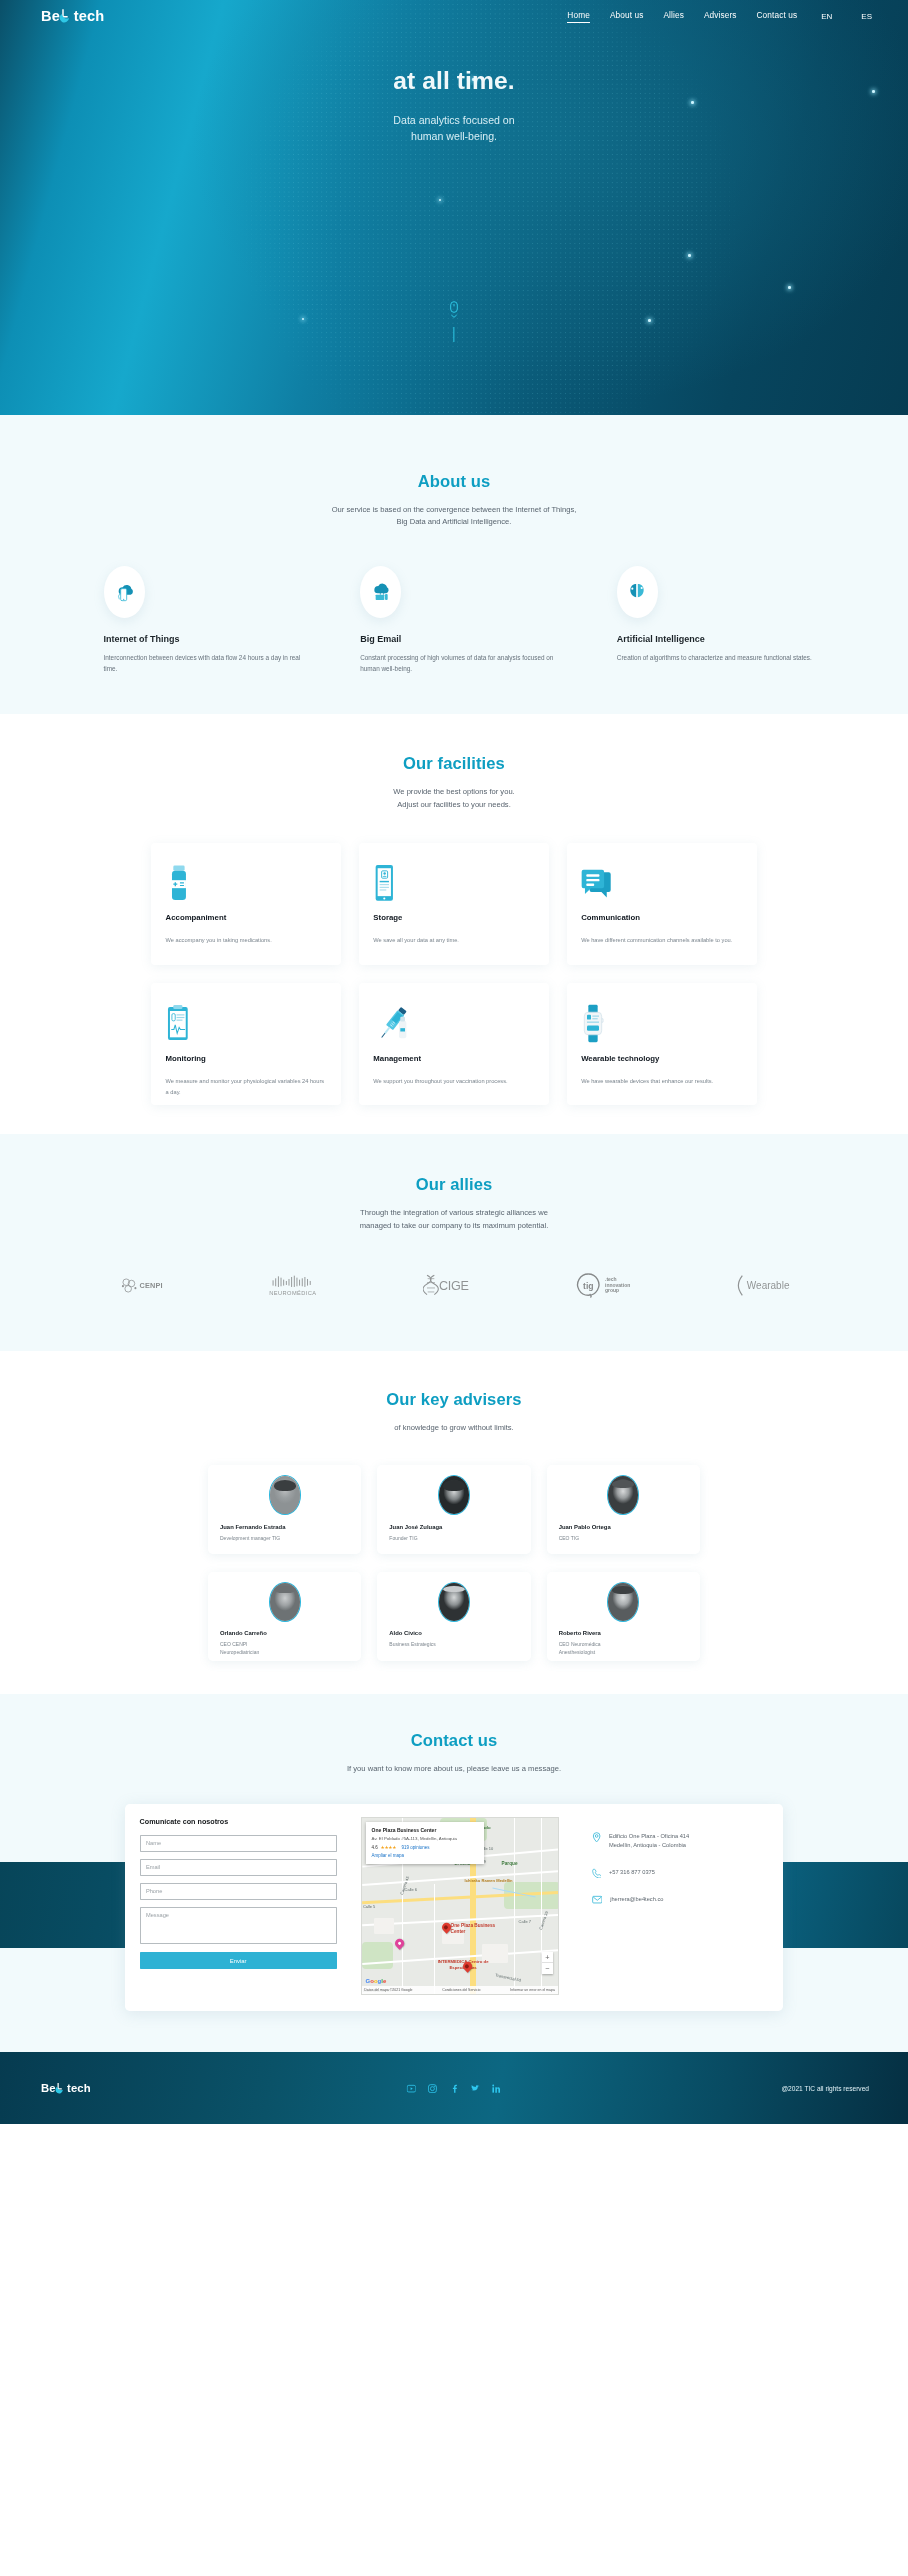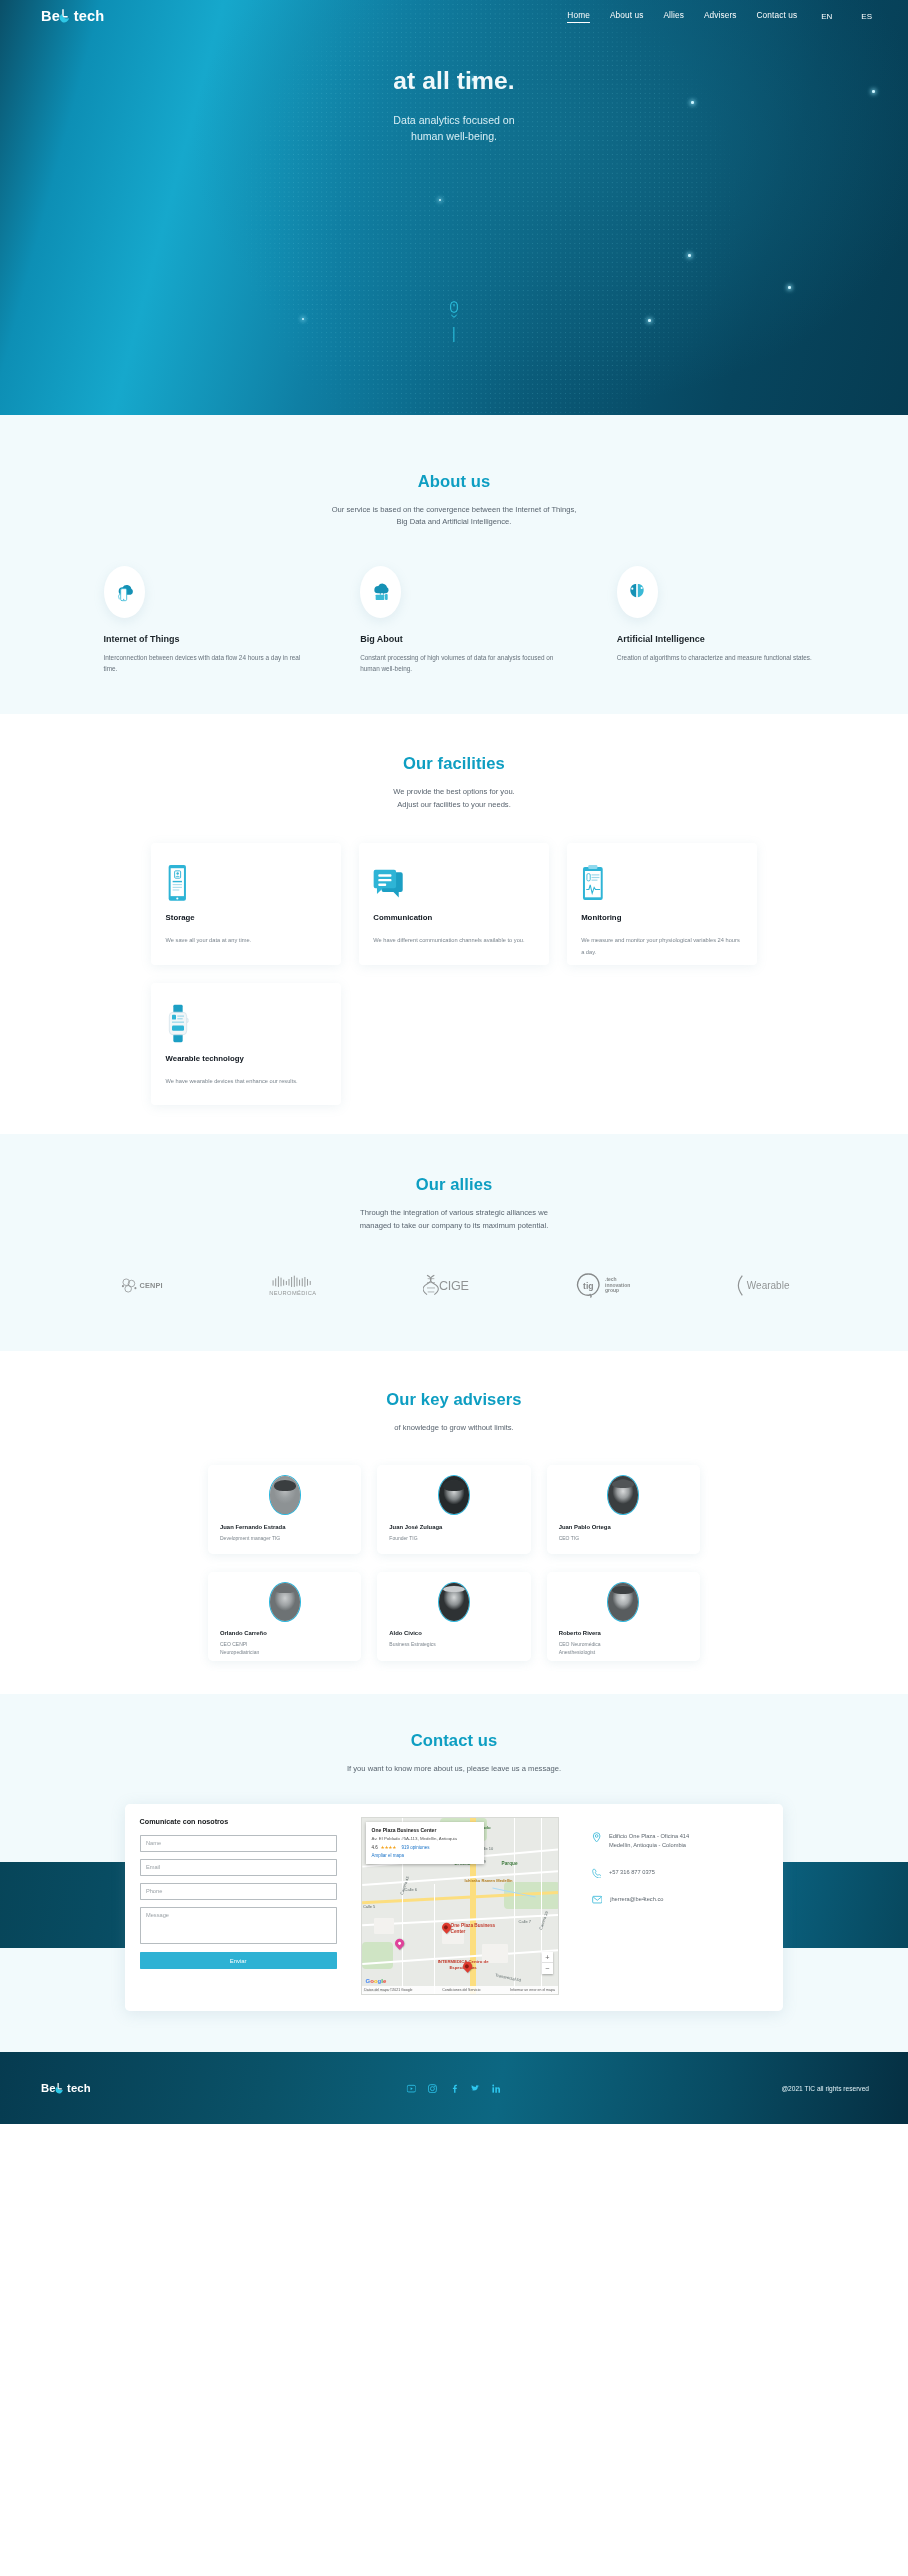--- a/index.html
+++ b/index.html
@@ -353,21 +353,21 @@
 
     <div class="about-card">
       <div class="ico-bubble">
         <svg width="24" height="24" viewBox="0 0 36 36">
           <path d="M8 15 a6 6 0 0 1 6-6 a7 7 0 0 1 13 2 a5 5 0 0 1 -1 9 h-13 a5 5 0 0 1 -5 -5z" fill="#1591b5"></path>
           <rect x="10" y="22" width="13" height="8" rx="1" fill="#3ab9d6"></rect>
           <rect x="24" y="21" width="4" height="9" rx="1.5" fill="#3ab9d6"></rect>
           <path d="M17 19 v3 M22 19 v3" stroke="#1591b5" stroke-width="1.2"></path>
         </svg>
       </div>
-      <h3>Big About</h3>
+      <h3>Big Email</h3>
       <p>Constant processing of high volumes of data for analysis focused on human well-being.</p>
     </div>
 
     <div class="about-card">
       <div class="ico-bubble">
         <svg width="24" height="24" viewBox="0 0 36 36">
           <path d="M17 6 c-6 0 -9 4 -9 9 c0 6 4 10 9 11z" fill="#1591b5"></path>
           <path d="M19 6 c6 0 9 4 9 9 c0 6 -4 10 -9 11z" fill="#3ab9d6"></path>
           <path d="M18 5 v22" stroke="#fff" stroke-width="1.4"></path>
           <circle cx="25" cy="12" r="1.6" fill="#fff"></circle>
@@ -384,20 +384,33 @@
   <h2 class="sec-title">Our facilities</h2>
   <div class="sec-sub">
     <div>We provide the best options for you.</div>
     <div>Adjust our facilities to your needs.</div>
   </div>
 
   <div style="position:relative">
     <div class="fac-band" style="top:100px"></div>
     <div class="fac-grid">
 
+      <div class="fac-card">
+        <div class="fac-ico">
+          <svg width="26.6" height="39" viewBox="0 0 40 58">
+            <rect x="11" y="2" width="17" height="8" rx="2" fill="#8fd9ee"></rect>
+            <rect x="9" y="10" width="21" height="44" rx="5" fill="#2eb4d6"></rect>
+            <rect x="9" y="24" width="21" height="12" fill="#fff"></rect>
+            <path d="M14 27 v6 M11 30 h6" stroke="#2eb4d6" stroke-width="2"></path>
+            <path d="M21 28 h6 M21 32 h6" stroke="#2eb4d6" stroke-width="1.7"></path>
+          </svg>
+        </div>
+        <h4>Accompaniment</h4>
+        <p>We accompany you in taking medications.</p>
+      </div>
 
       <div class="fac-card">
         <div class="fac-ico">
           <svg width="22.6" height="39" viewBox="0 0 34 58">
             <rect x="4" y="1" width="26" height="54" rx="3" fill="#2eb4d6"></rect>
             <rect x="7" y="6" width="20" height="42" fill="#fff"></rect>
             <rect x="13" y="10" width="9" height="11" rx="1.5" fill="none" stroke="#2eb4d6" stroke-width="1.4"></rect>
             <circle cx="17.5" cy="14" r="1.8" fill="#2eb4d6"></circle>
             <path d="M14 19 q3.5 -3 7 0" fill="#2eb4d6"></path>
             <rect x="10" y="25" width="14" height="2.2" fill="#2eb4d6"></rect>
@@ -435,20 +448,39 @@
             <rect x="16" y="15" width="12" height="1.8" fill="#9dd8ea"></rect>
             <rect x="16" y="19" width="12" height="1.8" fill="#9dd8ea"></rect>
             <rect x="16" y="23" width="9" height="1.8" fill="#9dd8ea"></rect>
             <path d="M8 38 l4 0 l2 -7 l3 13 l3 -9 l2 3 h7" fill="none" stroke="#2eb4d6" stroke-width="1.6"></path>
           </svg>
         </div>
         <h4>Monitoring</h4>
         <p>We measure and monitor your physiological variables 24 hours a day.</p>
       </div>
 
+      <div class="fac-card">
+        <div class="fac-ico">
+          <svg width="40" height="39" viewBox="0 0 60 58">
+            <g transform="rotate(38 30 29)">
+              <rect x="24" y="2" width="11" height="7" rx="1.5" fill="#1c5f86"></rect>
+              <rect x="23" y="9" width="13" height="28" rx="1.5" fill="#53c7e4"></rect>
+              <rect x="25" y="11" width="9" height="15" fill="#2eb4d6"></rect>
+              <path d="M28 27 h4 M28 30 h4 M28 33 h4" stroke="#fff" stroke-width="1"></path>
+              <rect x="28" y="37" width="3" height="11" fill="#b9e7f4"></rect>
+              <path d="M29.5 48 l0 8" stroke="#1c5f86" stroke-width="1.6"></path>
+            </g>
+            <rect x="39" y="25" width="11" height="26" rx="3" fill="#eef4f7"></rect>
+            <rect x="41" y="19" width="7" height="7" rx="1.5" fill="#cfe4ed"></rect>
+            <rect x="41" y="36" width="7" height="5" fill="#2eb4d6"></rect>
+          </svg>
+        </div>
+        <h4>Management</h4>
+        <p>We support you throughout your vaccination process.</p>
+      </div>
 
       <div class="fac-card">
         <div class="fac-ico">
           <svg width="24" height="39" viewBox="0 0 36 58">
             <rect x="11" y="1" width="14" height="13" rx="2" fill="#1c9fc4"></rect>
             <rect x="11" y="44" width="14" height="13" rx="2" fill="#1c9fc4"></rect>
             <rect x="5" y="12" width="26" height="34" rx="6" fill="#f2f6f8" stroke="#cfe0e8" stroke-width="1"></rect>
             <rect x="9" y="16" width="6" height="7" rx="1.3" fill="#2eb4d6"></rect>
             <rect x="17" y="17" width="10" height="1.8" fill="#9dd8ea"></rect>
             <rect x="17" y="21" width="8" height="1.8" fill="#9dd8ea"></rect>

